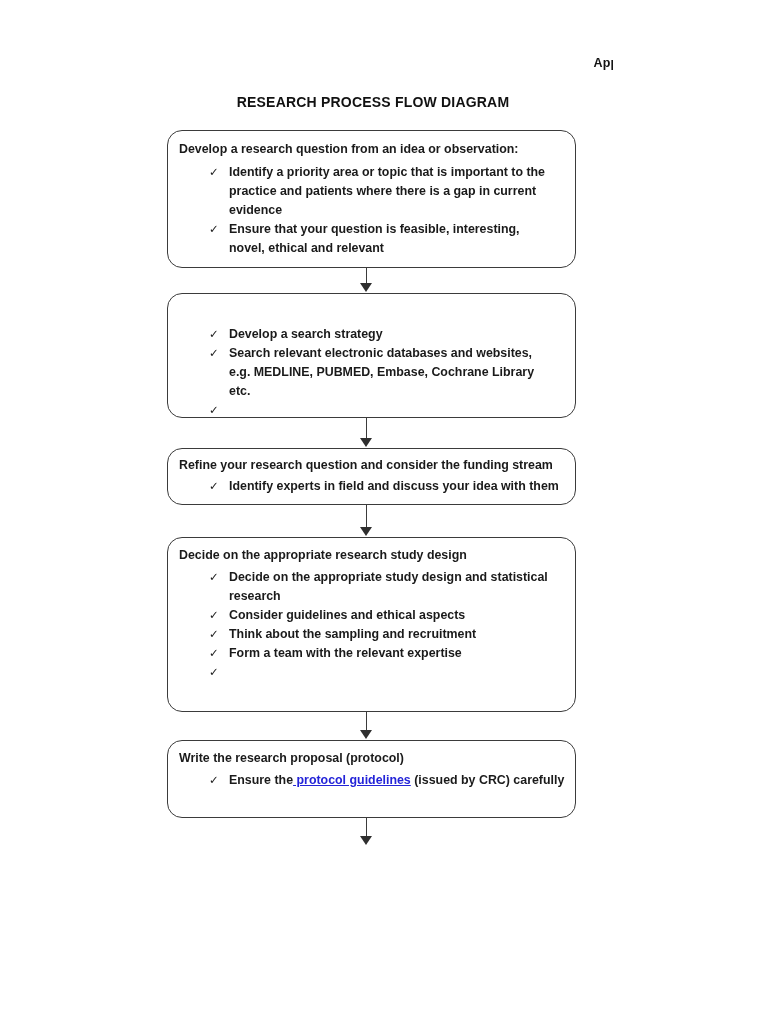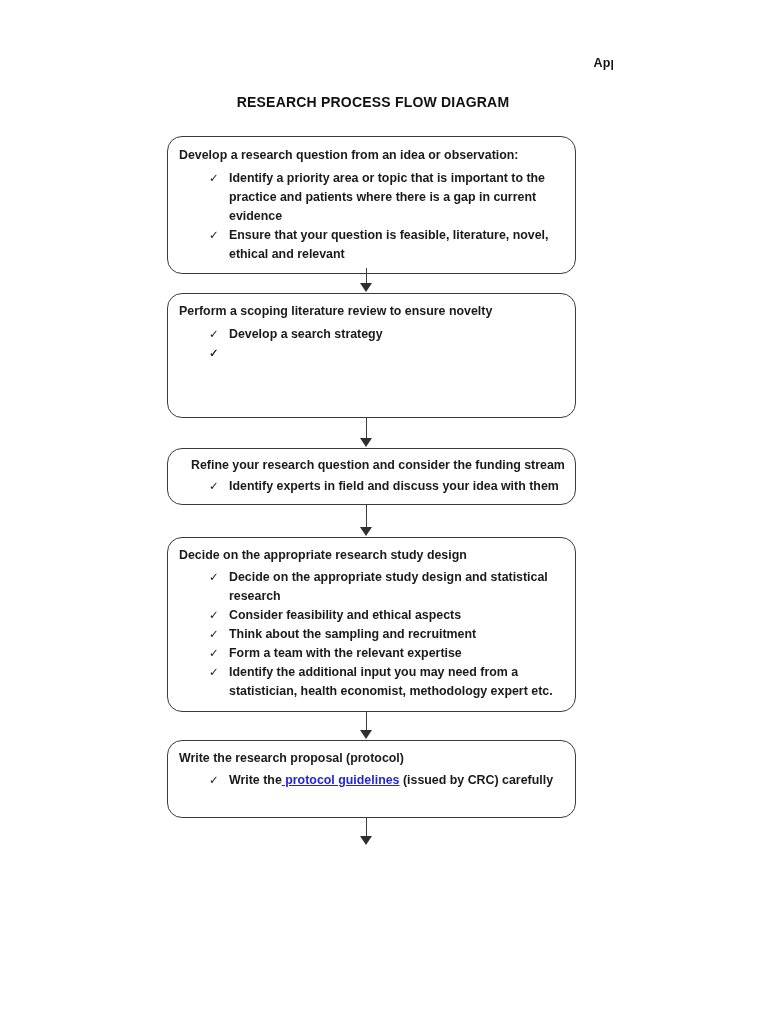--- a/index.html
+++ b/index.html
@@ -131,104 +131,103 @@
 </style>
 </head>
 <body>
 
 <div class="page">
 
   <div class="appendix-label">Appendix B</div>
 
   <div class="doc-title">RESEARCH PROCESS FLOW DIAGRAM</div>
 
-  <div class="flow-box" style="top:136px; height:138px;">
+  <div class="flow-box" style="top:130px; height:138px;">
     <div class="box-heading" style="top:10px;">Develop a research question from an idea or observation:</div>
     <div class="check-list" style="top:32px;">
       <div class="check-item">
         <span class="check-mark">✓</span>
         <span class="item-text">Identify a priority area or topic that is important to the practice and patients where there is a gap in current evidence</span>
       </div>
       <div class="check-item">
         <span class="check-mark">✓</span>
-        <span class="item-text">Ensure that your question is feasible, literature, novel, ethical and relevant</span>
+        <span class="item-text">Ensure that your question is feasible, interesting, novel, ethical and relevant</span>
       </div>
     </div>
   </div>
 
   <div class="connector" style="top:268px; height:17px;"></div>
   <div class="arrow-head" style="top:283px;"></div>
 
   <div class="flow-box" style="top:293px; height:125px;">
-    <div class="box-heading" style="top:9px;">Perform a scoping literature review to ensure novelty</div>
     <div class="check-list" style="top:31px;">
       <div class="check-item">
         <span class="check-mark">✓</span>
         <span class="item-text">Develop a search strategy</span>
       </div>
       <div class="check-item">
         <span class="check-mark">✓</span>
+        <span class="item-text">Search relevant electronic databases and websites, e.g. MEDLINE, PUBMED, Embase, Cochrane Library etc.</span>
       </div>
       <div class="check-item">
         <span class="check-mark">✓</span>
       </div>
     </div>
   </div>
 
   <div class="connector" style="top:418px; height:22px;"></div>
   <div class="arrow-head" style="top:438px;"></div>
 
   <div class="flow-box" style="top:448px; height:57px;">
-    <div class="box-heading" style="top:8px;margin-left:12px;">Refine your research question and consider the funding stream</div>
+    <div class="box-heading" style="top:8px;">Refine your research question and consider the funding stream</div>
     <div class="check-list" style="top:28px;">
       <div class="check-item">
         <span class="check-mark">✓</span>
         <span class="item-text" style="max-width:340px;">Identify experts in field and discuss your idea with them</span>
       </div>
     </div>
   </div>
 
   <div class="connector" style="top:505px; height:24px;"></div>
   <div class="arrow-head" style="top:527px;"></div>
 
   <div class="flow-box" style="top:537px; height:175px;">
     <div class="box-heading" style="top:9px;">Decide on the appropriate research study design</div>
     <div class="check-list" style="top:30px;">
       <div class="check-item">
         <span class="check-mark">✓</span>
         <span class="item-text">Decide on the appropriate study design and statistical research</span>
       </div>
       <div class="check-item">
         <span class="check-mark">✓</span>
-        <span class="item-text">Consider feasibility and ethical aspects</span>
+        <span class="item-text">Consider guidelines and ethical aspects</span>
       </div>
       <div class="check-item">
         <span class="check-mark">✓</span>
         <span class="item-text">Think about the sampling and recruitment</span>
       </div>
       <div class="check-item">
         <span class="check-mark">✓</span>
         <span class="item-text">Form a team with the relevant expertise</span>
       </div>
       <div class="check-item">
         <span class="check-mark">✓</span>
-        <span class="item-text" style="max-width:330px;">Identify the additional input you may need from a statistician, health economist, methodology expert etc.</span>
       </div>
     </div>
   </div>
 
   <div class="connector" style="top:712px; height:20px;"></div>
   <div class="arrow-head" style="top:730px;"></div>
 
   <div class="flow-box" style="top:740px; height:78px;">
     <div class="box-heading" style="top:9px;">Write the research proposal (protocol)</div>
     <div class="check-list" style="top:30px;">
       <div class="check-item">
         <span class="check-mark">✓</span>
-        <span class="item-text" style="max-width:340px;"><span>Write the</span><a class="link-text" href="#"> protocol guidelines</a><span> (issued by CRC) carefully</span></span>
+        <span class="item-text" style="max-width:340px;"><span>Ensure the</span><a class="link-text" href="#"> protocol guidelines</a><span> (issued by CRC) carefully</span></span>
       </div>
     </div>
   </div>
 
   <div class="connector" style="top:818px; height:22px;"></div>
   <div class="arrow-head" style="top:836px;"></div>
 
 </div>
 
 </body></html>

